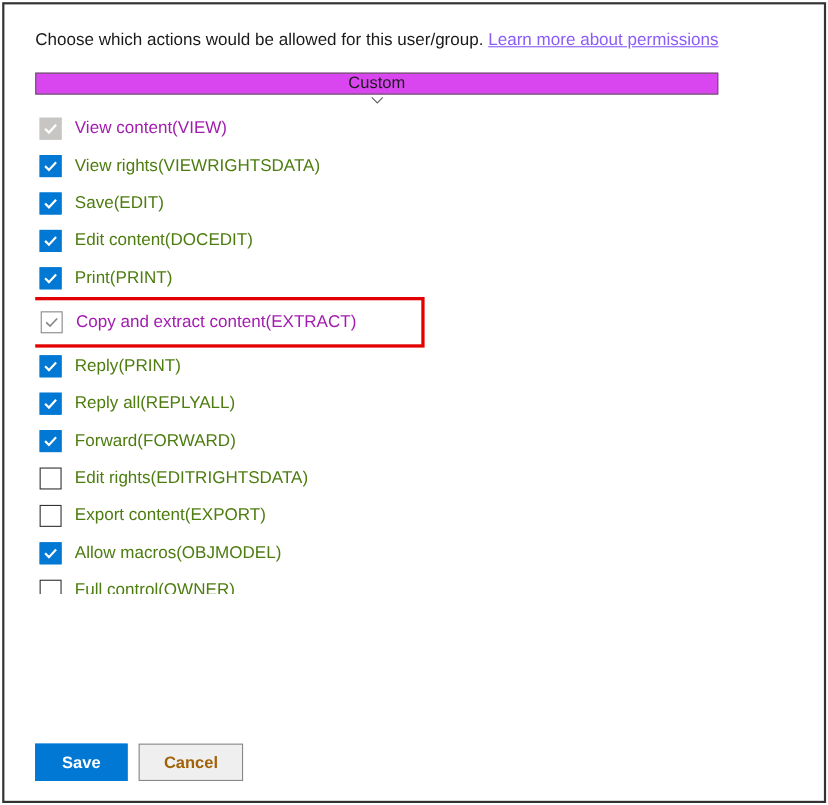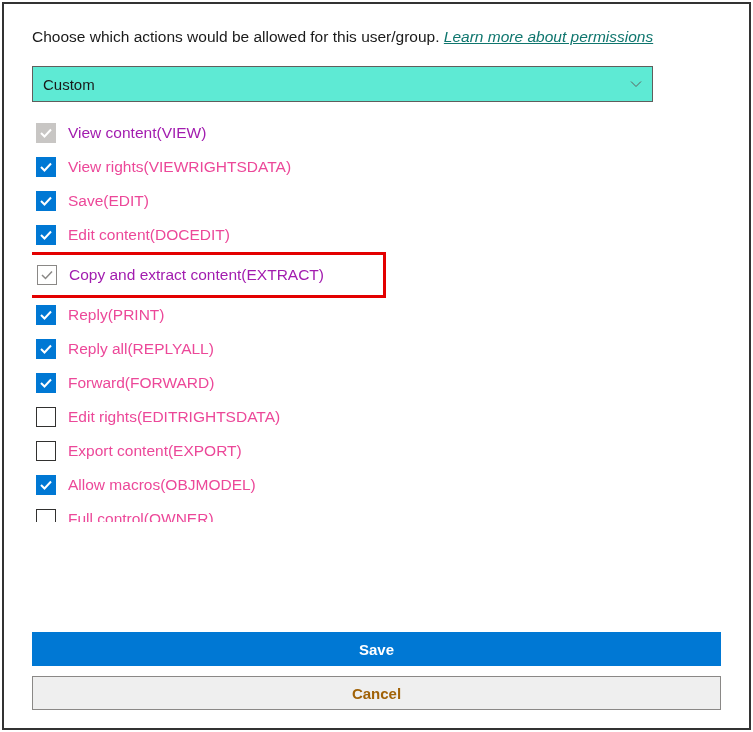--- a/index.html
+++ b/index.html
@@ -29,53 +29,53 @@
       font-weight: 700;
       color: #1a1a1a;
       margin-bottom: 18px;
     }
     .subtitle-row {
       font-size: 15.5px;
       color: #1a1a1a;
       margin-bottom: 20px;
     }
     .subtitle-row a {
-      color: #0f766e;
+      color: #8b5cf6;
       text-decoration: underline;
-      font-style: italic;
     }
     .dropdown {
       width: 621px;
-      height: 36px;
+      height: 20px;
       border: 1px solid #605e5c;
       display: flex;
       align-items: center;
       justify-content: space-between;
       padding: 0 10px;
       font-size: 15px;
       color: #1a1a1a;
       cursor: pointer;
       margin-bottom: 10px;
-      background: #5eead4;
+      background: #d946ef;
+      flex-direction: column;
     }
     .chevron-down {
       width: 12px;
       height: 12px;
     }
     .perm-list {
       flex: 1;
       overflow: hidden;
       margin-top: 4px;
     }
     .perm-item {
       display: flex;
       align-items: center;
       padding: 7px 4px;
       font-size: 15.5px;
-      color: #ec4899;
+      color: #4d7c0f;
     }
     .perm-item.disabled-text {
       color: #a21caf;
     }
     .checkbox {
       width: 20px;
       height: 20px;
       border: 1px solid #323130;
       margin-right: 12px;
       display: inline-flex;
@@ -112,21 +112,20 @@
       border: 3px solid #e30000;
       padding: 3px 2px 3px 4px;
       margin-left: -6px;
       width: 360px;
     }
     .footer {
       display: flex;
       gap: 10px;
       padding-top: 16px;
       padding-left: 0;
-      flex-direction: column;
     }
     .btn {
       height: 34px;
       padding: 0 22px;
       font-size: 15px;
       font-weight: 600;
       cursor: pointer;
       border: 1px solid transparent;
       min-width: 84px;
     }
@@ -189,20 +188,28 @@
         </span>
         <span>Save(EDIT)</span>
       </div>
       <div class="perm-item">
         <span class="checkbox checked">
           <svg viewBox="0 0 14 14">
             <path d="M2 7 L5.5 10.5 L12 3.5" fill="none" stroke="#fff" stroke-width="2"></path>
           </svg>
         </span>
         <span>Edit content(DOCEDIT)</span>
+      </div>
+      <div class="perm-item">
+        <span class="checkbox checked">
+          <svg viewBox="0 0 14 14">
+            <path d="M2 7 L5.5 10.5 L12 3.5" fill="none" stroke="#fff" stroke-width="2"></path>
+          </svg>
+        </span>
+        <span>Print(PRINT)</span>
       </div>
       <div class="highlight-box">
         <div class="perm-item disabled-text">
           <span class="checkbox unchecked-greyed">
             <svg viewBox="0 0 14 14">
               <path d="M2 7 L5.5 10.5 L12 3.5" fill="none" stroke="#8a8886" stroke-width="1.5"></path>
             </svg>
           </span>
           <span>Copy and extract content(EXTRACT)</span>
         </div>

